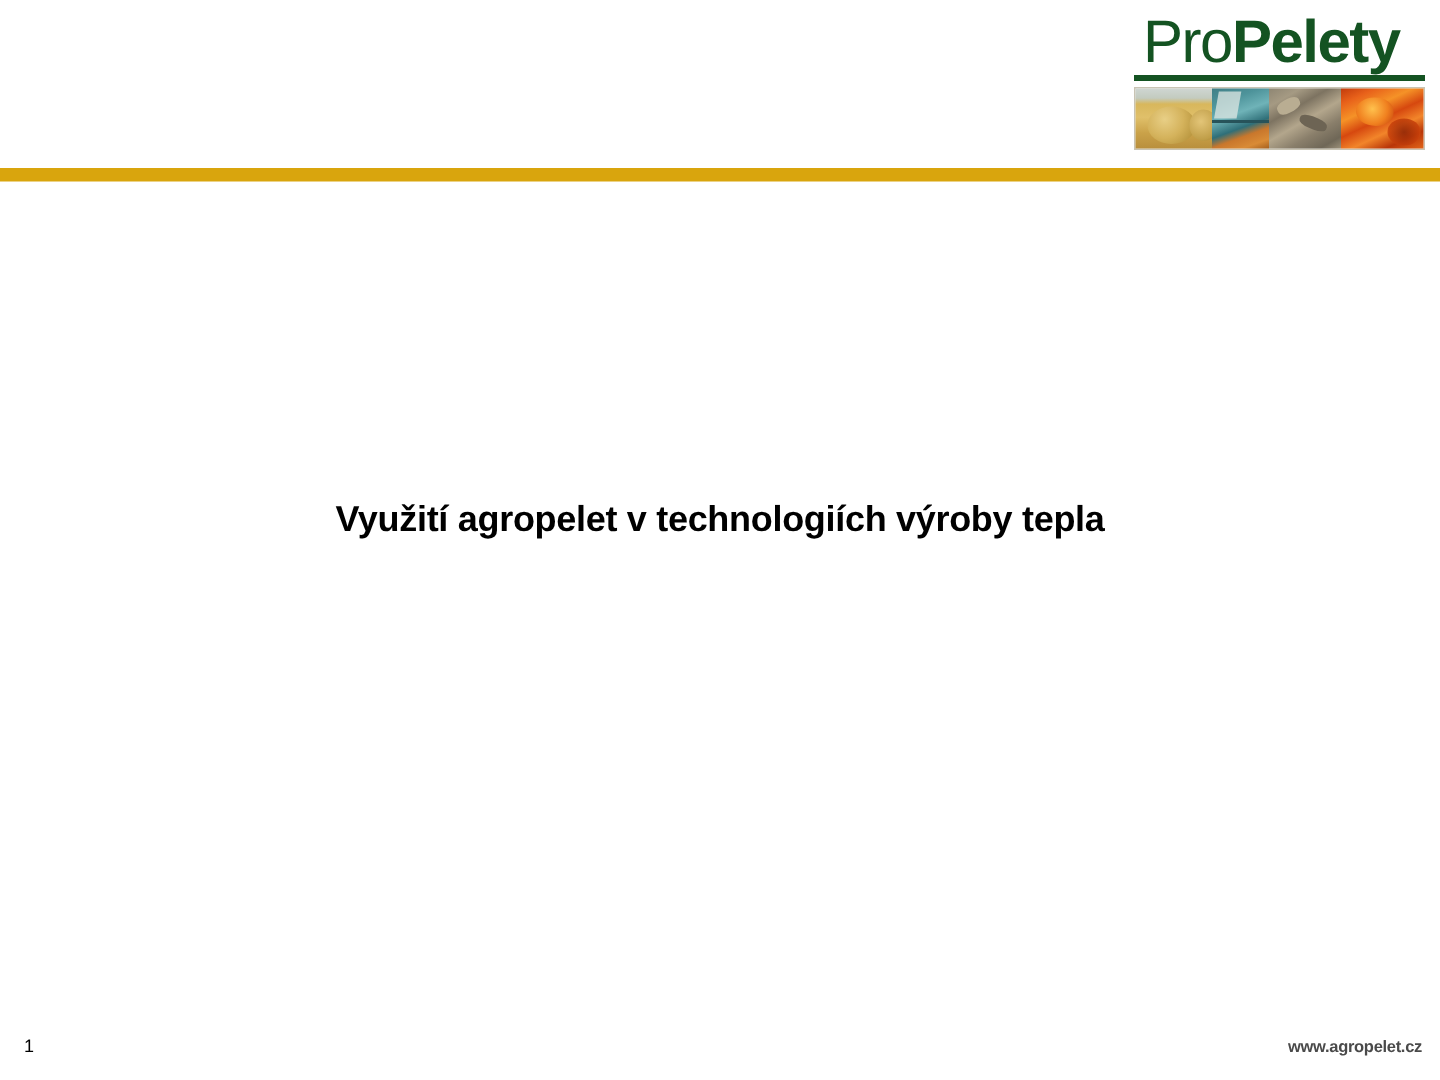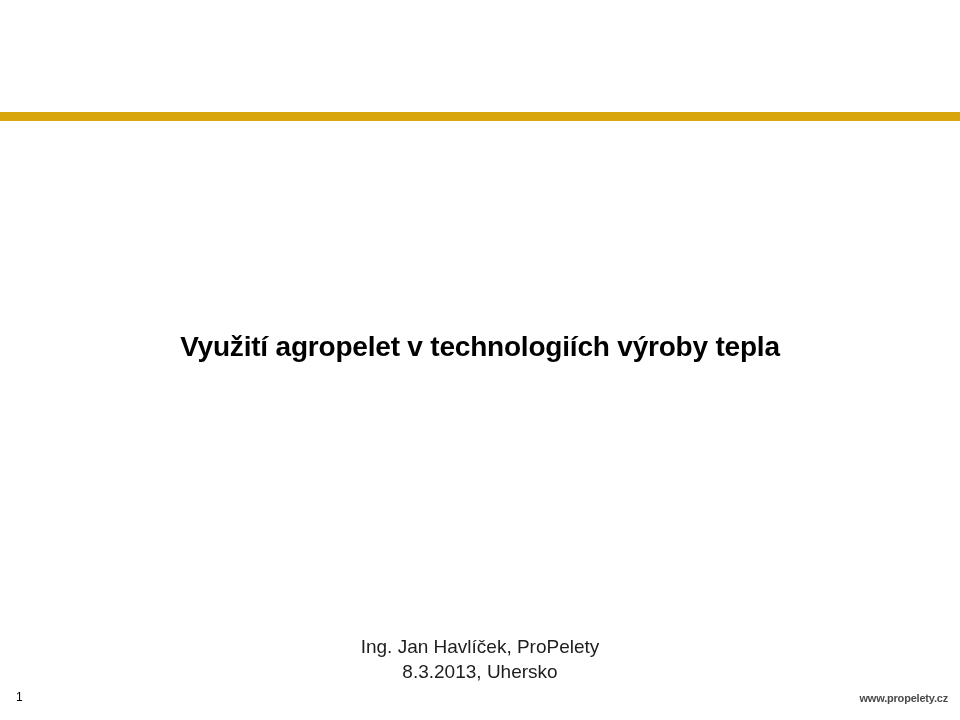--- a/index.html
+++ b/index.html
@@ -143,21 +143,21 @@
   
   .title-block {
     position: absolute;
     left: 0;
     top: 326px;
     width: 960px;
     text-align: center;
   }
   .title-line {
     font-weight: 700;
-    font-size: 28px;
+    font-size: 24px;
     line-height: 41px;
     color: #000000;
     letter-spacing: -0.2px;
     white-space: nowrap;
   }
 
   
   .byline-block {
     position: absolute;
     left: 0;
@@ -188,28 +188,34 @@
     font-weight: 700;
     color: #4a4a4a;
     letter-spacing: -0.2px;
   }
 </style>
 </head>
 <body>
 
 <div class="slide">
 
+  <div class="logo-block">
+    <div class="wordmark"><span class="w-pro">Pro</span><span class="w-pelety">Pelety</span></div>
+    <div class="wordmark-rule"></div>
+    <div class="photo-strip">
+      <div class="photo-panel panel-bales"></div>
+      <div class="photo-panel panel-machine"></div>
+      <div class="photo-panel panel-pellets"></div>
+      <div class="photo-panel panel-fire"></div>
+    </div>
+  </div>
 
   <div class="gold-rule"></div>
 
   <div class="title-block">
     <div class="title-line">Využití agropelet v technologiích výroby tepla</div>
   </div>
 
-  <div class="byline-block">
-    <div class="byline-line">Ing. Jan Havlíček, ProPelety</div>
-    <div class="byline-line">8.3.2013, Uhersko</div>
-  </div>
 
   <div class="page-number">1</div>
-  <div class="site-url">www.propelety.cz</div>
+  <div class="site-url">www.agropelet.cz</div>
 
 </div>
 
 </body></html>

